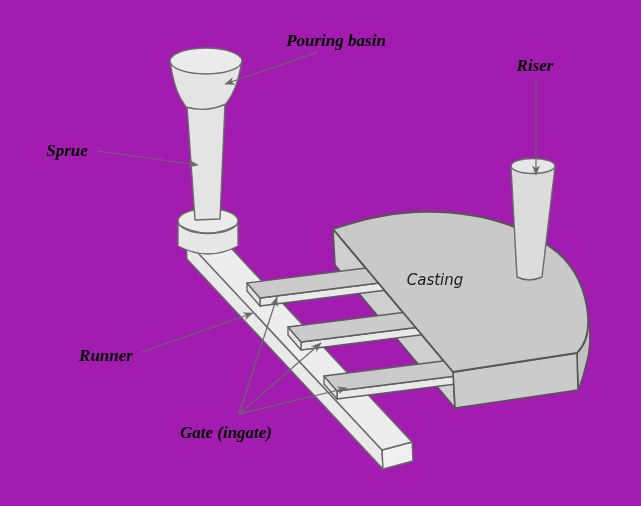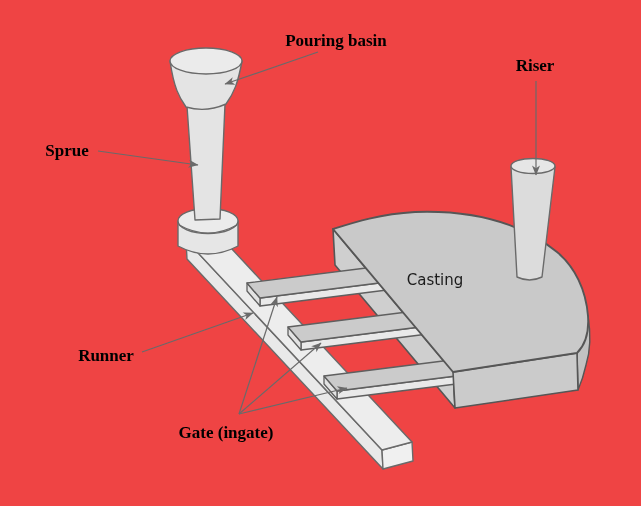--- a/index.html
+++ b/index.html
@@ -1,21 +1,22 @@
 <!DOCTYPE html>
 <html><head>
 <meta charset="utf-8">
 <style>
   html,body{margin:0;padding:0;background:#ffffff;}
   .canvas{
     position:relative;
     width:641px;height:506px;
-    background:#ef4444;
+    background:#a21caf;
     font-family:"Liberation Serif", serif;
     overflow:hidden;
+    font-style:italic;
   }
   svg{position:absolute;left:0;top:0;}
   text.part-label{
     font-family:"Liberation Serif", serif;
     font-weight:bold;
     font-size:17px;
     fill:#000000;
   }
   text.casting-label{
     font-family:"DejaVu Sans","Liberation Sans",sans-serif;

